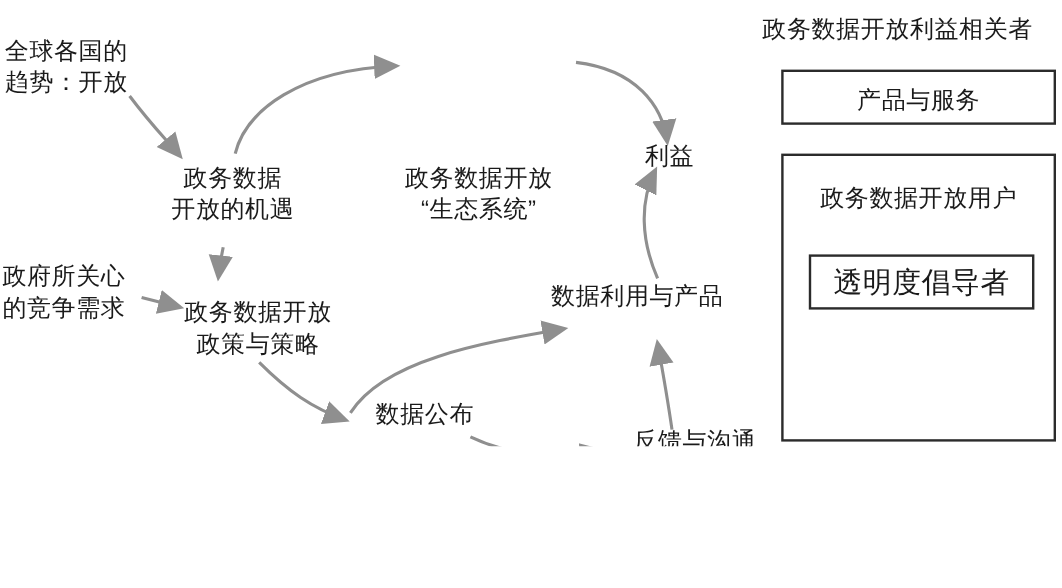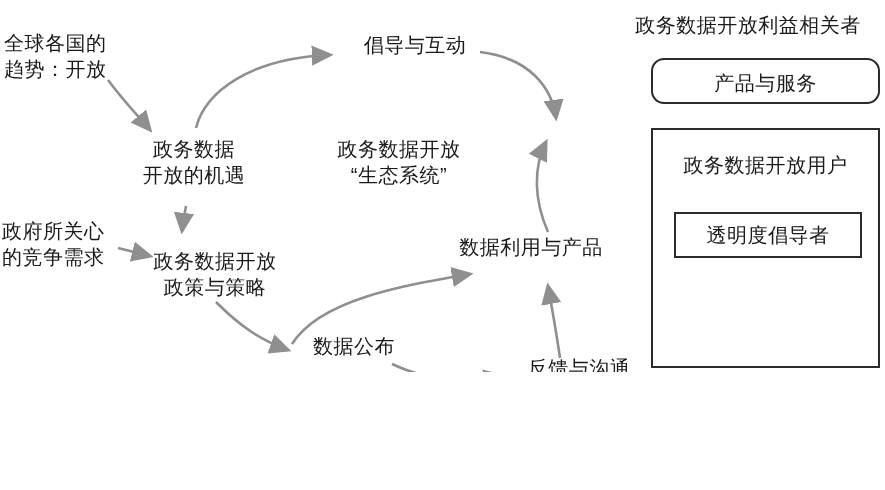--- a/index.html
+++ b/index.html
@@ -56,21 +56,21 @@
   }
   .inner-box {
     position: absolute;
     border: 2px solid #2b2b2b;
     box-sizing: border-box;
     background: #ffffff;
     display: flex;
     align-items: center;
     justify-content: center;
     color: #1a1a1a;
-    font-size: 20px;
+    font-size: 24px;
     white-space: pre;
     letter-spacing: 0.5px;
   }
 </style>
 </head>
 <body>
 
 <div id="stage">
 
   <svg class="svg-layer" viewBox="0 0 885 490">
@@ -108,39 +108,39 @@
 
   <div class="lbl left" style="left:2px; top:218px; width:140px;">政府所关心
 的竞争需求</div>
 
   <div class="lbl" style="left:120px; top:136px; width:148px;">政务数据
 开放的机遇</div>
 
   <div class="lbl" style="left:132px; top:248px; width:166px;">政务数据开放
 政策与策略</div>
 
-  <div class="lbl" style="left:340px; top:32px; width:150px;">倡导与互动</div>
 
+  <div class="lbl" style="left:515px; top:118px; width:86px;">利益</div>
 
   <div class="lbl" style="left:435px; top:234px; width:192px;">数据利用与产品</div>
 
   <div class="lbl" style="left:291px; top:333px; width:126px;">数据公布</div>
 
   <div class="lbl" style="left:505px; top:355px; width:148px;">反馈与沟通</div>
 
   <div class="lbl" style="left:297px; top:136px; width:204px;">政务数据开放
 “生态系统”</div>
 
   <div class="box" style="left:9px; top:374px; width:345px; height:98px;">
     <div class="inner-box" style="left:215px; top:40px; width:134px; height:44px;margin-left:17px;">行政机构</div>
   </div>
 
   <div class="lbl" style="left:614px; top:12px; width:268px;">政务数据开放利益相关者</div>
 
-  <div class="box" style="left:651px; top:58px; width:229px; height:46px; border-width:2px;border-radius:13px;">
+  <div class="box" style="left:651px; top:58px; width:229px; height:46px; border-width:2px;">
     <div class="box-title" style="top:10px;">产品与服务</div>
   </div>
 
   <div class="box" style="left:651px; top:128px; width:229px; height:240px;">
     <div class="box-title" style="top:22px;">政务数据开放用户</div>
     <div class="inner-box" style="left:21px; top:82px; width:188px; height:46px;">透明度倡导者</div>
   </div>
 
 </div>
 

